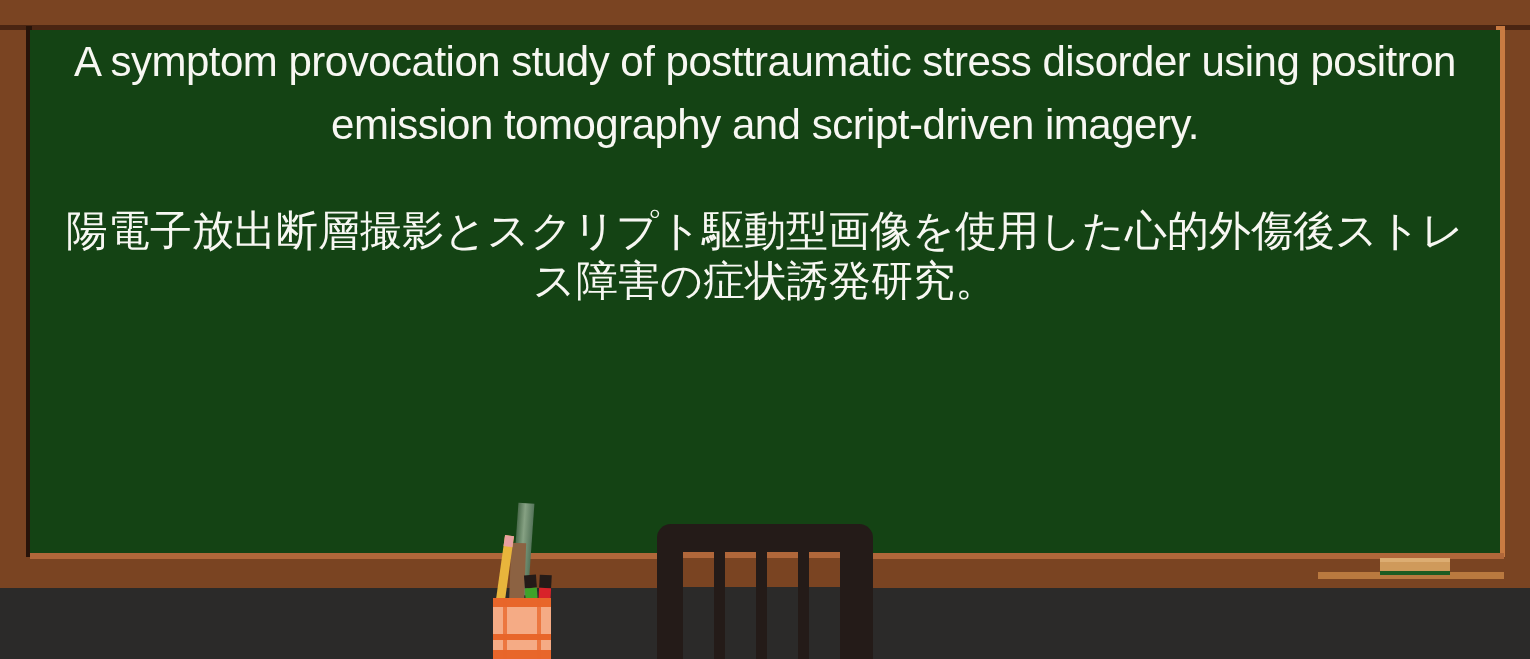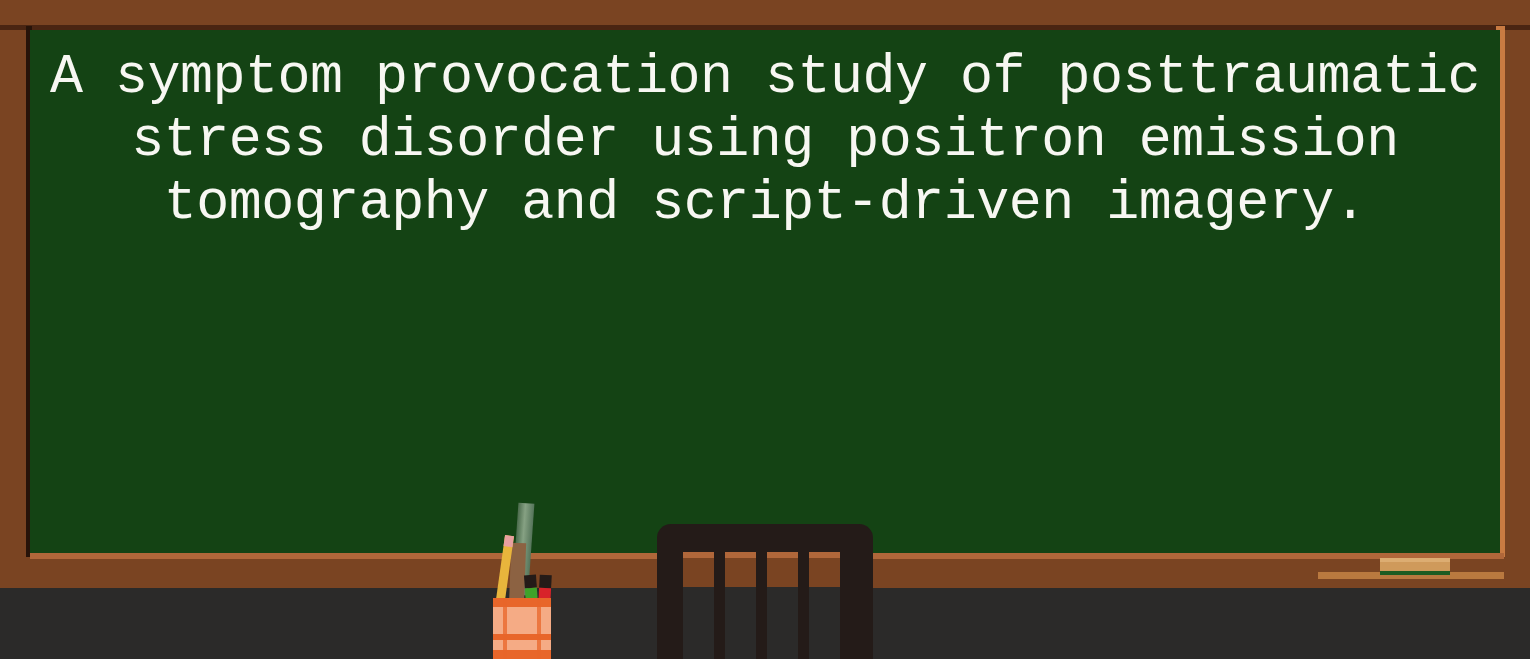--- a/index.html
+++ b/index.html
@@ -92,26 +92,26 @@
   .board-text {
     position: absolute;
     left: 0;
     top: 30px;
     width: 1530px;
     text-align: center;
     color: #f7f7f2;
     z-index: 5;
   }
   .title-en {
-    font-family: Liberation Mono, monospace;
-    font-size: 55px;
+    font-family: Liberation Sans, sans-serif;
+    font-size: 42px;
     line-height: 63px;
     letter-spacing: -0.5px;
     white-space: pre-wrap;
-    padding: 16px 2px;
+    padding: 0 2px;
   }
   .title-ja {
     font-family: "DejaVu Sans", sans-serif;
     font-size: 42px;
     line-height: 50px;
     margin-top: 50px;
     padding: 0 55px;
     white-space: pre-wrap;
   }
 
@@ -324,20 +324,21 @@
 
   <div class="board-bevel-left"></div>
   <div class="board-bevel-right"></div>
   <div class="board"></div>
 
   <div class="ledge-highlight"></div>
   <div class="ledge-body"></div>
 
   <div class="board-text">
     <div class="title-en">A symptom provocation study of posttraumatic stress disorder using positron emission tomography and script-driven imagery.</div>
+    <div class="title-ja">陽電子放出断層撮影とスクリプト駆動型画像を使用した心的外傷後ストレス障害の症状誘発研究。</div>
   </div>
 
   <div class="chair">
     <div class="chair-back"></div>
     <div class="chair-gap gap1">
       <div class="gap-hi"></div>
       <div class="gap-wood"></div>
       <div class="gap-floor"></div>
     </div>
     <div class="chair-gap gap2">

